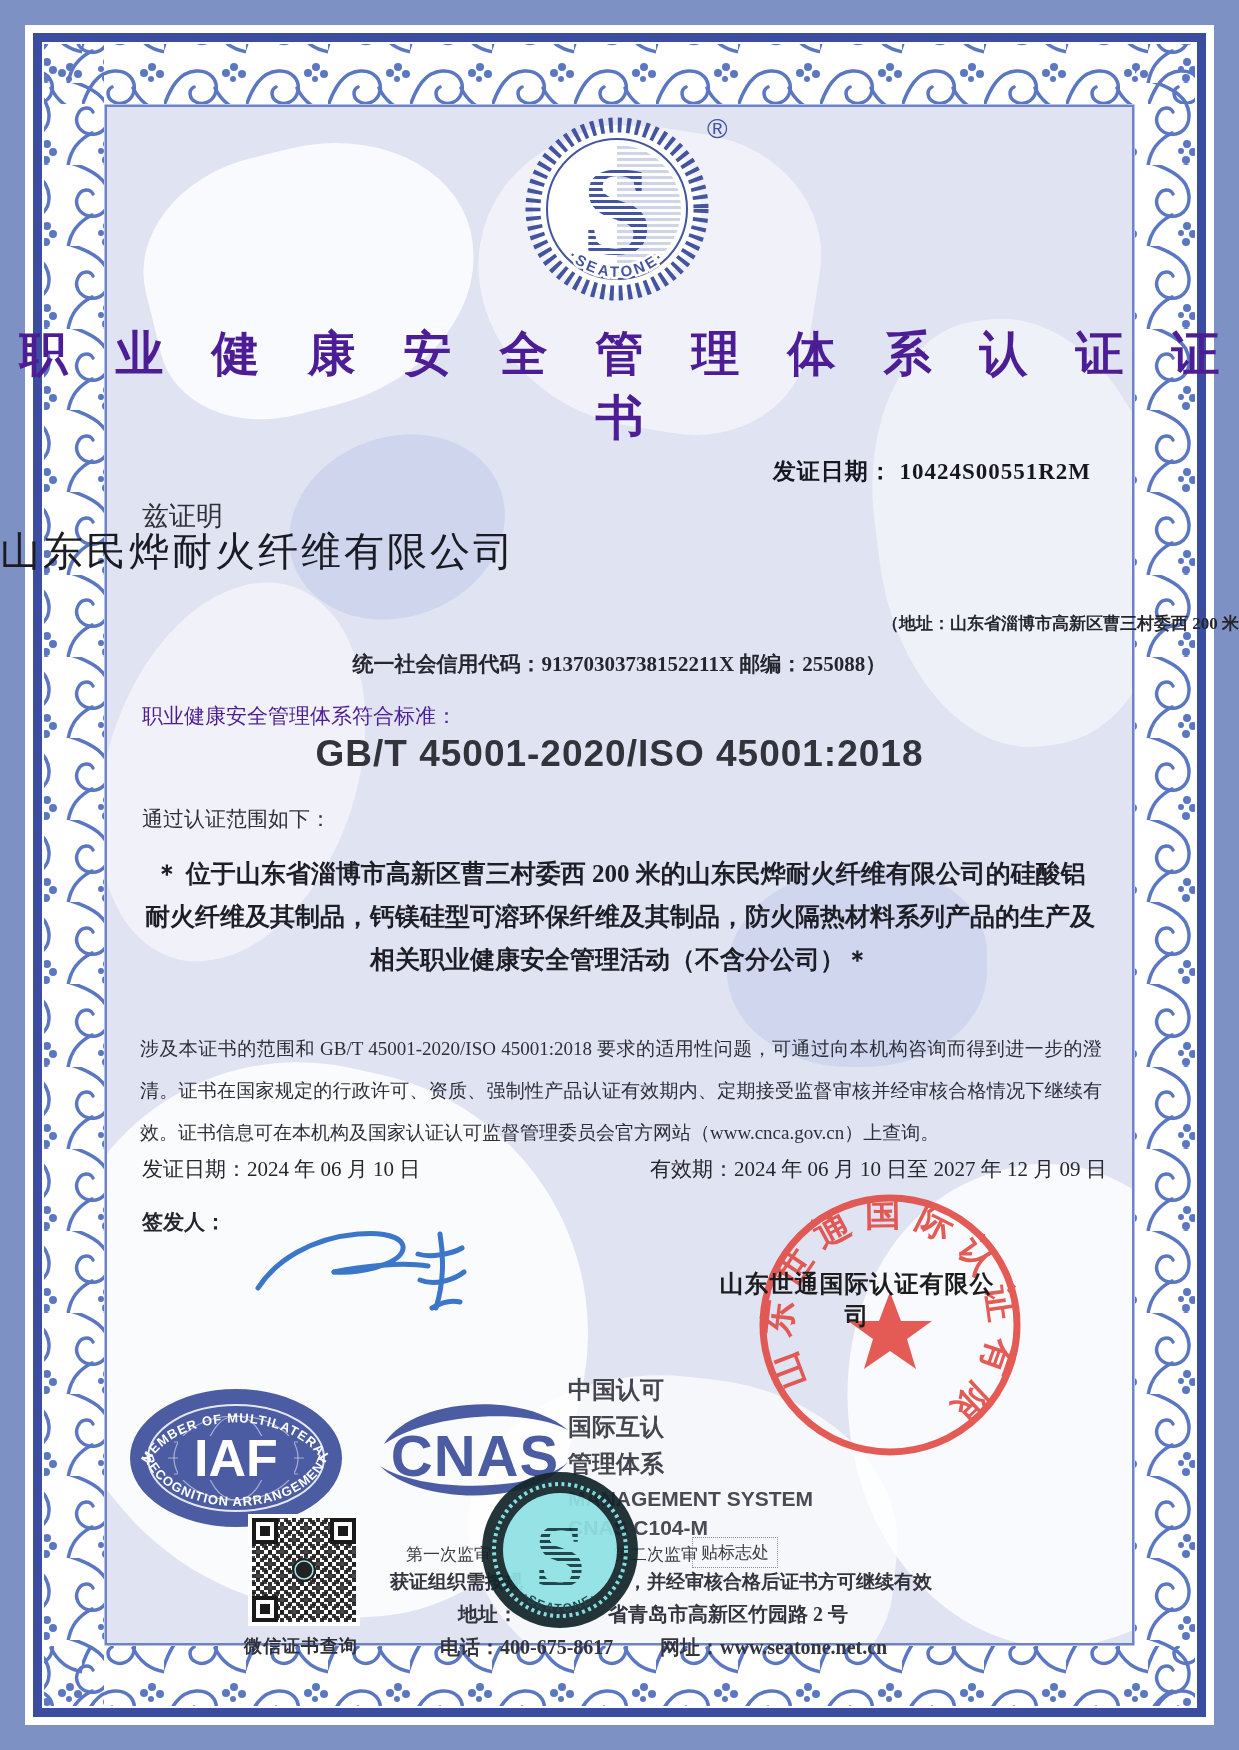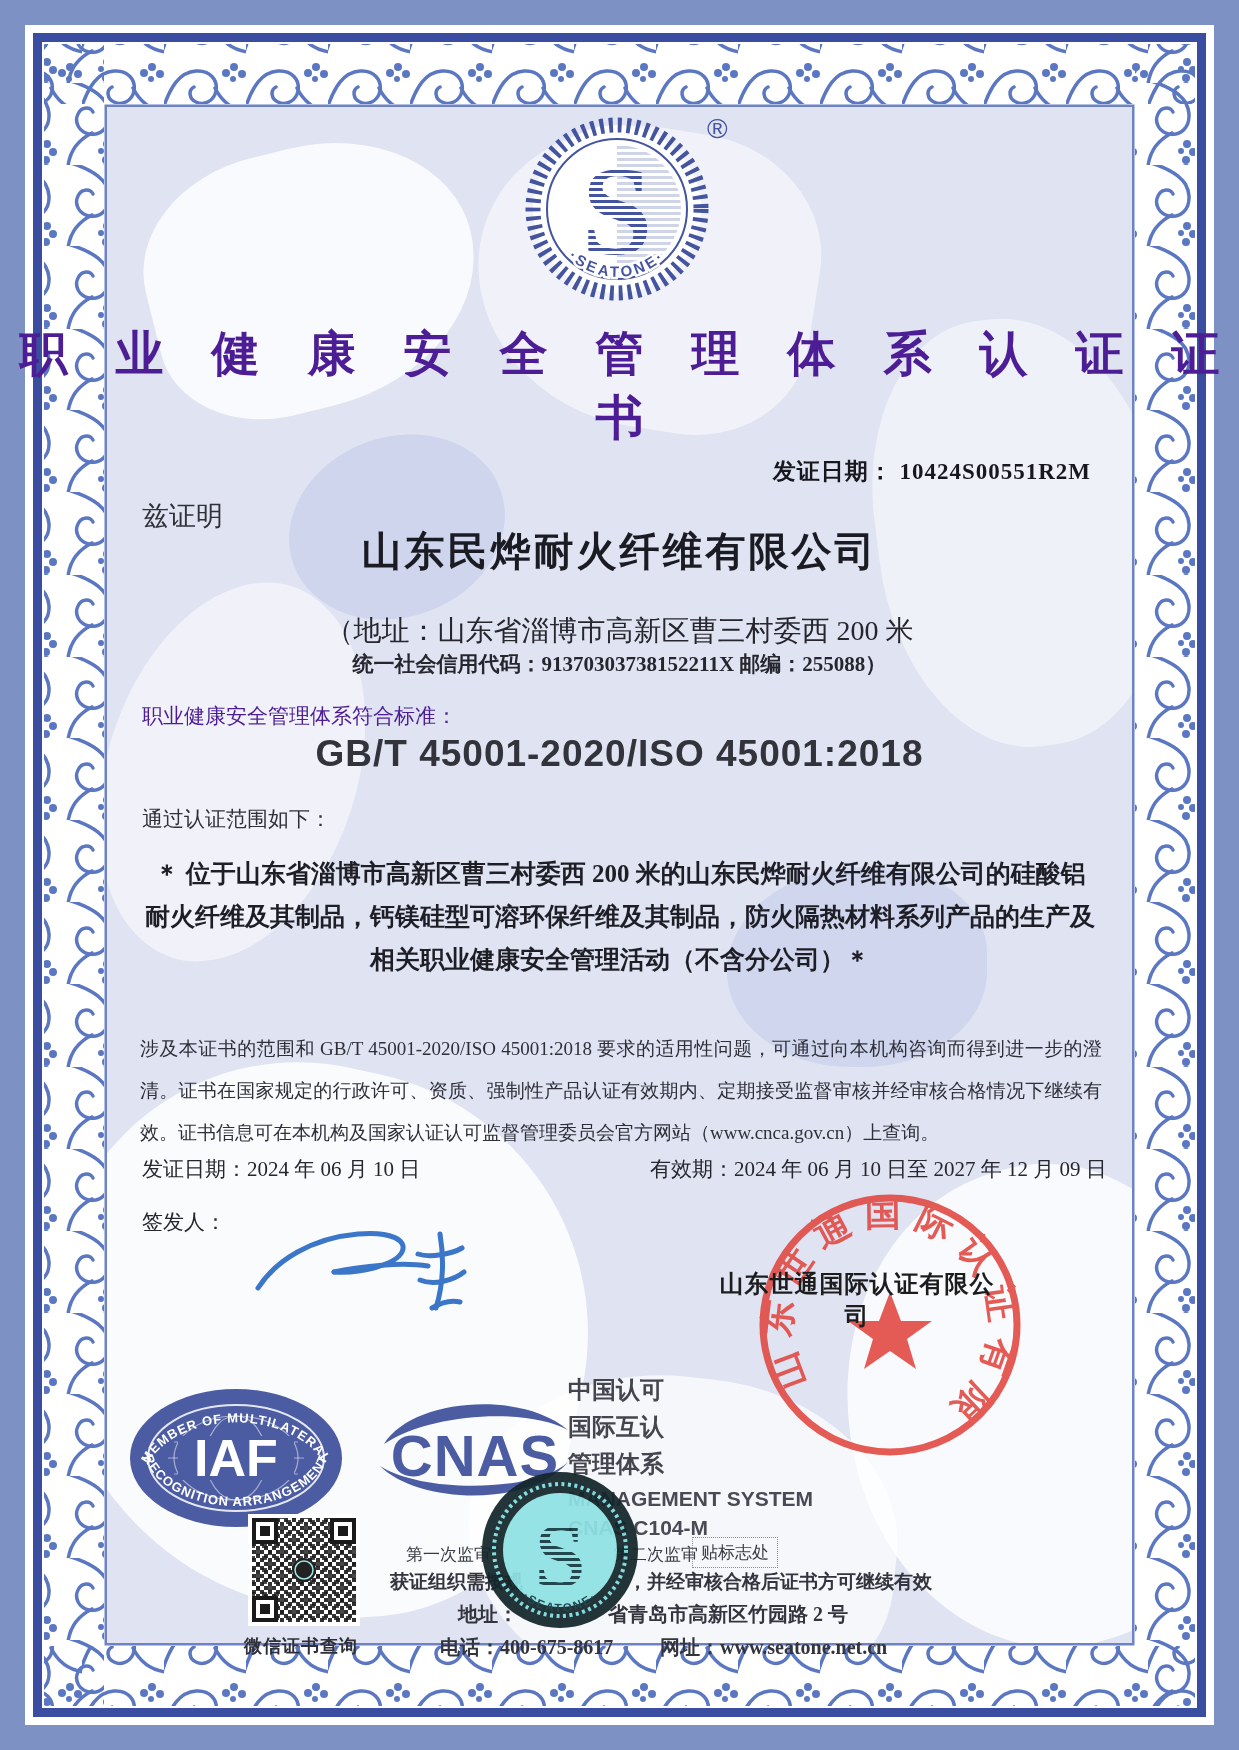--- a/index.html
+++ b/index.html
@@ -8,35 +8,35 @@
   .white-band{position:absolute;inset:25px;background:#ffffff;}
   .frame2{position:absolute;inset:33px;border:9px solid #3b4da0;}
   .pattern-svg{position:absolute;left:0;top:0;}
   .content{position:absolute;inset:107px;background:#dfe3f2;overflow:hidden;}
   .blob{position:absolute;}
   .abs{position:absolute;}
   .title{left:0;right:0;top:322px;text-align:center;font-size:48px;font-weight:bold;
          color:#4c1d95;letter-spacing:18px;padding-left:18px;}
   .certno{right:148px;top:456px;font-size:23px;font-weight:bold;color:#17171f;letter-spacing:1px;}
   .certify{left:142px;top:498px;font-size:27px;color:#2f3038;}
-  .company{left:0;right:0;top:524px;text-align:center;font-size:40px;font-weight:bold;
+  .company{left:0;right:0;top:524px;font-size:40px;font-weight:normal;
            color:#1b1b24;letter-spacing:3px;}
-  .addr1{left:0;right:0;top:612px;text-align:center;font-size:28px;font-weight:normal;color:#26262e;}
+  .addr1{left:0;right:0;top:612px;text-align:right;font-size:17px;font-weight:bold;color:#26262e;}
   .addr2{left:0;right:0;top:650px;text-align:center;font-size:21px;font-weight:bold;color:#26262e;}
   .stdintro{left:142px;top:702px;font-size:21px;color:#4c1d95;}
   .stdcode{left:0;right:0;top:733px;text-align:center;font-size:37px;font-weight:bold;
            font-family:"Liberation Sans",sans-serif;color:#32333b;letter-spacing:1px;}
   .scopeintro{left:142px;top:805px;font-size:21px;color:#2f3038;}
   .scope{left:145px;width:950px;top:852px;text-align:center;font-size:25px;font-weight:bold;
          color:#1e1e27;line-height:1.72;}
   .clarif{left:140px;width:962px;top:1028px;font-size:19px;color:#2e2f39;line-height:2.2;
           text-align:justify;}
   .daterow1{left:142px;top:1155px;font-size:21px;color:#26262e;}
   .daterow2{left:618px;top:1155px;font-size:21px;color:#26262e;margin-left:32px;}
-  .signer{left:142px;top:1208px;font-size:21px;color:#26262e;}
+  .signer{left:142px;top:1208px;font-size:21px;color:#26262e;font-weight:bold;}
   .issuer{left:712px;top:1268px;width:290px;font-size:24px;font-weight:bold;color:#1c1c1c;
           text-align:center;letter-spacing:1px;}
   .accred{left:568px;top:1372px;color:#45454f;}
   .accred .cn{font-size:24px;font-weight:bold;line-height:1.55;}
   .accred .en{font-family:"Liberation Sans",sans-serif;font-size:21px;font-weight:bold;line-height:1.4;color:#4a4a55;}
   .qrcap{left:244px;top:1634px;font-size:18px;font-weight:bold;color:#2f2f38;letter-spacing:1px;}
   .audit1{left:406px;top:1543px;font-size:17px;color:#3a3a44;}
   .audit2{left:613px;top:1543px;font-size:17px;color:#3a3a44;}
   .sticker{left:692px;top:1537px;font-size:17px;color:#3a3a44;border:1px dotted #8a8aa6;
            padding:3px 8px;}

